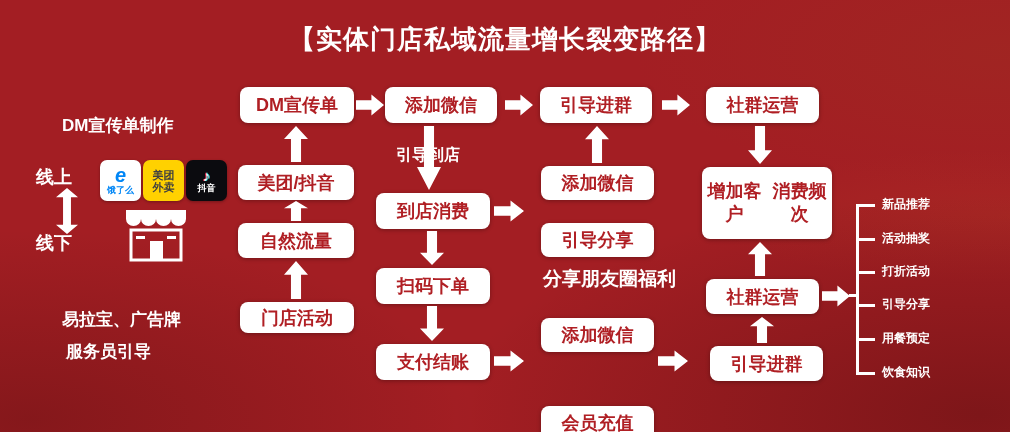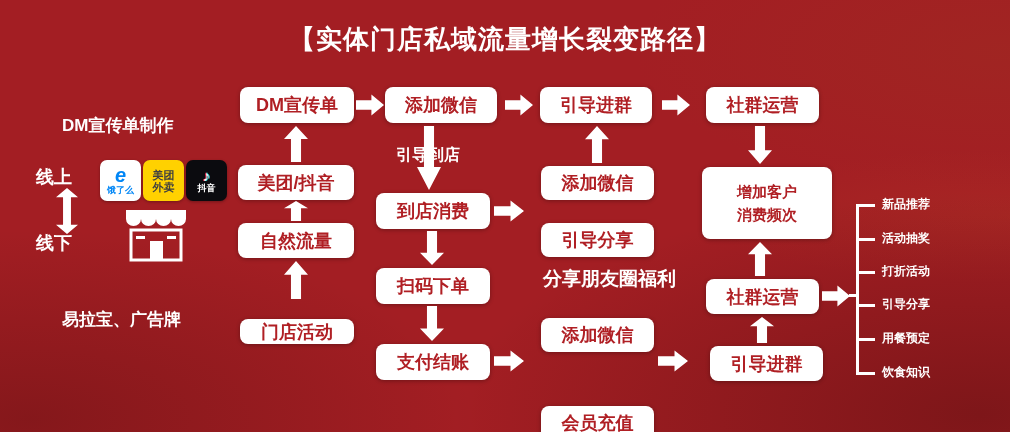--- a/index.html
+++ b/index.html
@@ -17,21 +17,21 @@
   .title {
     position:absolute; left:0; right:0; top:22px; text-align:center;
     color:#fff; font-size:26px; font-weight:bold; letter-spacing:1px;
   }
   .box {
     position:absolute; background:#fff; border-radius:8px; color:#B01F24;
     font-weight:bold; font-size:18px; display:flex; align-items:center;
     justify-content:center; text-align:center;
     box-shadow:0 1px 4px rgba(0,0,0,.3);
   }
-  .box.multi { flex-direction:column; font-size:15px; line-height:23px; }
+  .box.multi { flex-direction:row; font-size:18px; line-height:23px; }
   .note { position:absolute; color:#fff; font-weight:bold; font-size:17px; white-space:nowrap; }
   .note.big { font-size:18px; }
   .note.small { font-size:19px; }
   .arrow { position:absolute; background:#fff; }
   .ar  { clip-path: polygon(0 30%,55% 30%,55% 6%,100% 50%,55% 94%,55% 70%,0 70%); }
   .au  { clip-path: polygon(50% 0,100% 36%,71% 36%,71% 100%,29% 100%,29% 36%,0 36%); }
   .ad  { clip-path: polygon(29% 0,71% 0,71% 64%,100% 64%,50% 100%,0 64%,29% 64%); }
   .aud { clip-path: polygon(50% 0,100% 20%,68% 20%,68% 80%,100% 80%,50% 100%,0 80%,32% 80%,32% 20%,0 20%); }
   .line { position:absolute; background:#fff; }
   .app {
@@ -54,20 +54,21 @@
 
 <div class="stage">
 
   <div class="title">【实体门店私域流量增长裂变路径】</div>
 
   <div class="note" style="left:62px; top:114px;">DM宣传单制作</div>
   <div class="note big" style="left:36px; top:165px;">线上</div>
   <div class="note big" style="left:36px; top:231px;">线下</div>
   <div class="arrow aud" style="left:56px; top:188px; width:22px; height:46px;"></div>
   <div class="note" style="left:62px; top:308px;">易拉宝、广告牌</div>
+  <div class="note" style="left:66px; top:340px;">服务员引导</div>
 
   <div class="app app-eleme" style="left:100px; top:160px;">
     <div class="app-glyph-e">e</div>
     <div class="app-label">饿了么</div>
   </div>
   <div class="app app-meituan" style="left:143px; top:160px;">
     <div class="app-label-m">美团外卖</div>
   </div>
   <div class="app app-douyin" style="left:186px; top:160px;">
     <div class="app-glyph-d">♪</div>
@@ -88,21 +89,21 @@
   <div class="box" style="left:240px; top:87px; width:114px; height:36px;">DM宣传单</div>
   <div class="box" style="left:385px; top:87px; width:112px; height:36px;">添加微信</div>
   <div class="box" style="left:540px; top:87px; width:112px; height:36px;">引导进群</div>
   <div class="box" style="left:706px; top:87px; width:113px; height:36px;">社群运营</div>
   <div class="arrow ar" style="left:356px; top:93px; width:28px; height:24px;"></div>
   <div class="arrow ar" style="left:505px; top:93px; width:28px; height:24px;"></div>
   <div class="arrow ar" style="left:662px; top:93px; width:28px; height:24px;"></div>
 
   <div class="box" style="left:238px; top:165px; width:116px; height:35px;">美团/抖音</div>
   <div class="box" style="left:238px; top:223px; width:116px; height:35px;">自然流量</div>
-  <div class="box" style="left:240px; top:302px; width:114px; height:25px;margin-top:17px;">门店活动</div>
+  <div class="box" style="left:240px; top:302px; width:114px; height:31px;">门店活动</div>
   <div class="arrow au" style="left:284px; top:126px; width:24px; height:36px;"></div>
   <div class="arrow au" style="left:284px; top:201px; width:24px; height:20px;"></div>
   <div class="arrow au" style="left:284px; top:261px; width:24px; height:38px;"></div>
 
   <div class="arrow ad" style="left:417px; top:126px; width:24px; height:64px;"></div>
   <div class="note" style="left:396px; top:145px; font-size:16px;">引导到店</div>
   <div class="box" style="left:376px; top:193px; width:114px; height:36px;">到店消费</div>
   <div class="arrow ad" style="left:420px; top:231px; width:24px; height:34px;"></div>
   <div class="box" style="left:376px; top:268px; width:114px; height:36px;">扫码下单</div>
   <div class="arrow ad" style="left:420px; top:306px; width:24px; height:35px;"></div>

